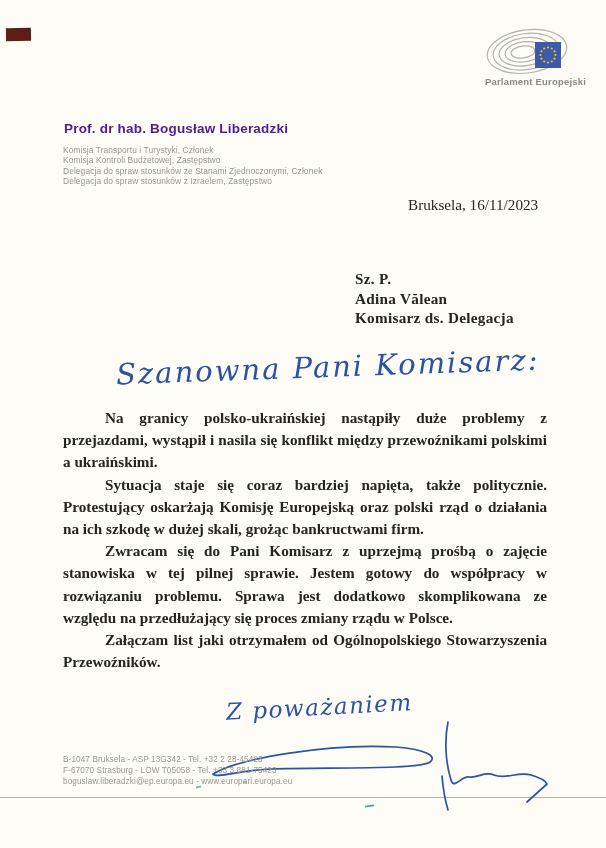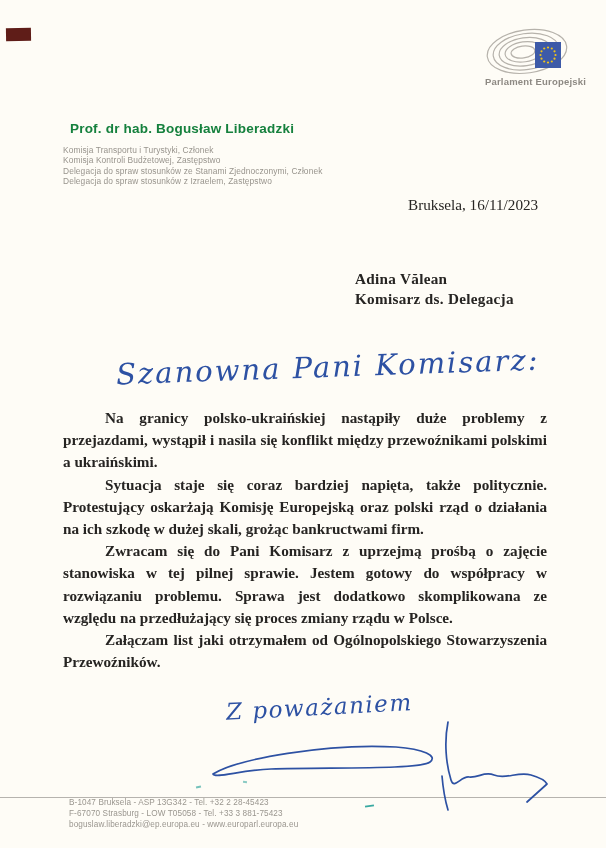--- a/index.html
+++ b/index.html
@@ -22,24 +22,24 @@
   .logo-caption {
     position:absolute; left:0; top:56px; width:135px;
     text-align:center;
     font-family:"Liberation Sans", sans-serif;
     font-size:9.5px; letter-spacing:0.2px;
     color:#8d8983; font-weight:600;
   }
 
   
   .sender-name {
-    position:absolute; left:70px; top:121px;
+    position:absolute; left:64px; top:121px;
     font-family:"Liberation Sans", sans-serif;
     font-size:13.5px; font-weight:600; letter-spacing:0.2px;
-    color:#15803d;
+    color:#4c1d95;
   }
   .sender-roles {
     position:absolute; left:63px; top:145px;
     font-family:"Liberation Sans", sans-serif;
     font-size:8.4px; line-height:10.4px; letter-spacing:0.1px;
     color:#98948d;
   }
 
   
   .dateline {
@@ -72,25 +72,24 @@
   .letter-body {
     position:absolute; left:63px; top:407px; width:484px;
     font-size:15.2px; line-height:22.2px;
     text-align:justify; color:#262422;
   }
   .letter-body p { margin:0; text-indent:42px;font-weight:bold; }
 
   
   .footer-rule { position:absolute; left:0px; top:797px; width:606px; height:1px; background:#b6b3ae; }
   .footer-lines {
-    position:absolute; left:63px; top:797px;
+    position:absolute; left:63px; top:754px;
     font-family:"Liberation Sans", sans-serif;
     font-size:8.2px; line-height:11px; letter-spacing:0.1px;
     color:#9a968f;
-    margin-left:6px;
   }
   .ink-speck { position:absolute; background:#3aa9a2; }
   .speck-1 { left:365px; top:805px; width:9px; height:2px; transform:rotate(-8deg); }
   .speck-2 { left:196px; top:786px; width:5px; height:2px; transform:rotate(-12deg); opacity:.7; }
   .speck-3 { left:243px; top:781px; width:4px; height:2px; transform:rotate(5deg); opacity:.6; }
 </style>
 </head>
 <body>
 
 <div class="page">
@@ -129,20 +128,21 @@
   <div class="sender-roles">
     <div>Komisja Transportu i Turystyki, Członek</div>
     <div>Komisja Kontroli Budżetowej, Zastępstwo</div>
     <div>Delegacja do spraw stosunków ze Stanami Zjednoczonymi, Członek</div>
     <div>Delegacja do spraw stosunków z Izraelem, Zastępstwo</div>
   </div>
 
   <div class="dateline">Bruksela, 16/11/2023</div>
 
   <div class="recipient">
+    <div>Sz. P.</div>
     <div>Adina Vălean</div>
     <div>Komisarz ds. Delegacja</div>
   </div>
 
   <div class="hw salutation-hw">Szanowna Pani Komisarz:</div>
 
   <div class="letter-body">
     <p>Na granicy polsko-ukraińskiej nastąpiły duże problemy z przejazdami, wystąpił i nasila się konflikt między przewoźnikami polskimi a ukraińskimi.</p>
     <p>Sytuacja staje się coraz bardziej napięta, także politycznie. Protestujący oskarżają Komisję Europejską oraz polski rząd o działania na ich szkodę w dużej skali, grożąc bankructwami firm.</p>
     <p>Zwracam się do Pani Komisarz z uprzejmą prośbą o zajęcie stanowiska w tej pilnej sprawie. Jestem gotowy do współpracy w rozwiązaniu problemu. Sprawa jest dodatkowo skomplikowana ze względu na przedłużający się proces zmiany rządu w Polsce.</p>

